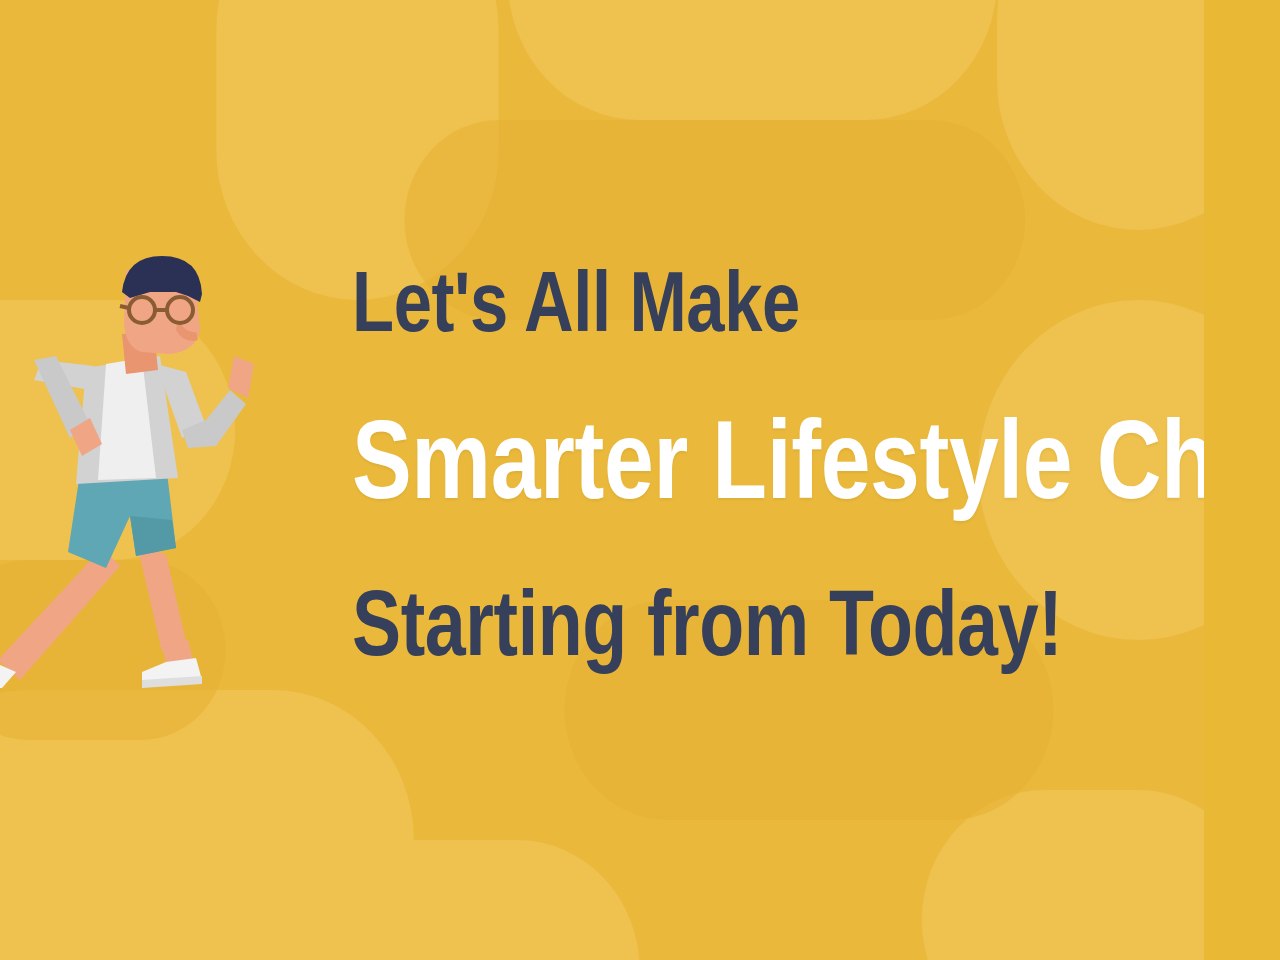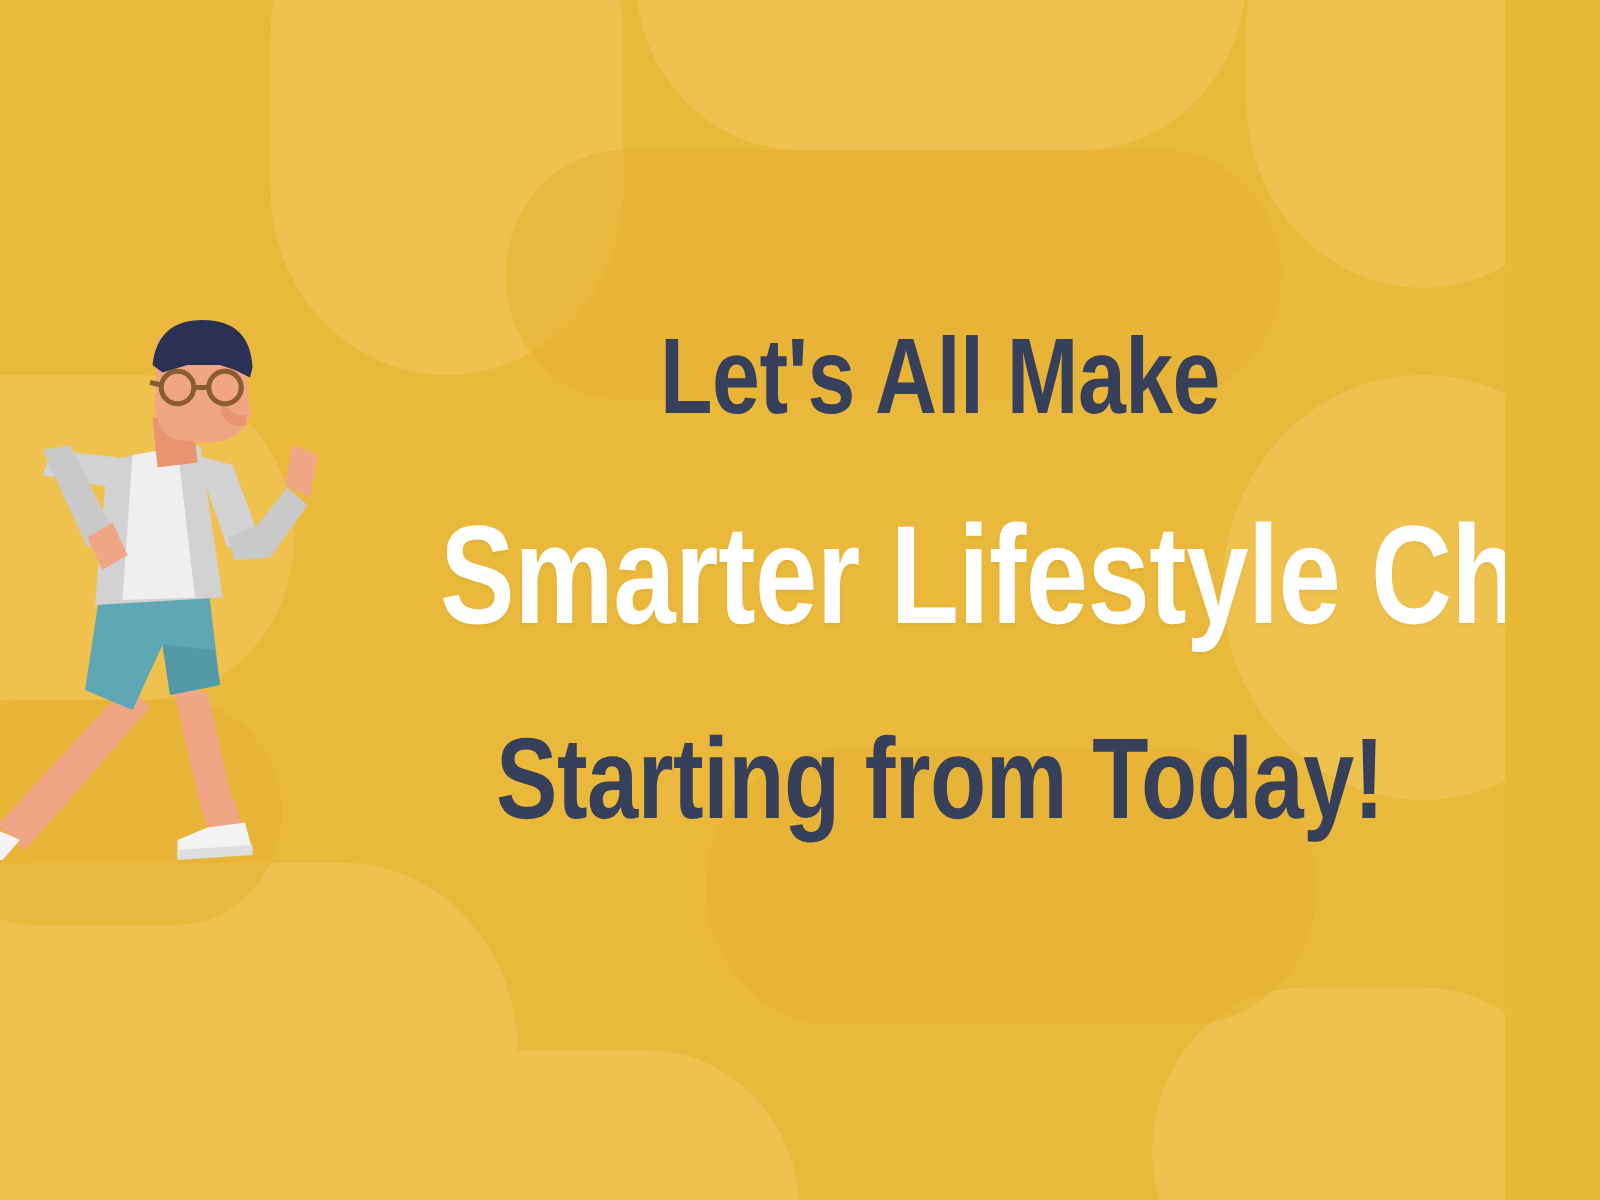--- a/index.html
+++ b/index.html
@@ -8,21 +8,20 @@
     padding: 0;
     background: #e9b834;
   }
   #banner {
     position: relative;
     width: 1204px;
     height: 960px;
     overflow: hidden;
     background: #eab93c;
     font-family: "Liberation Sans", sans-serif;
-    text-align: center;
   }
 
   
   #bg-blobs {
     position: absolute;
     inset: 0;
     width: 100%;
     height: 100%;
     pointer-events: none;
   }

